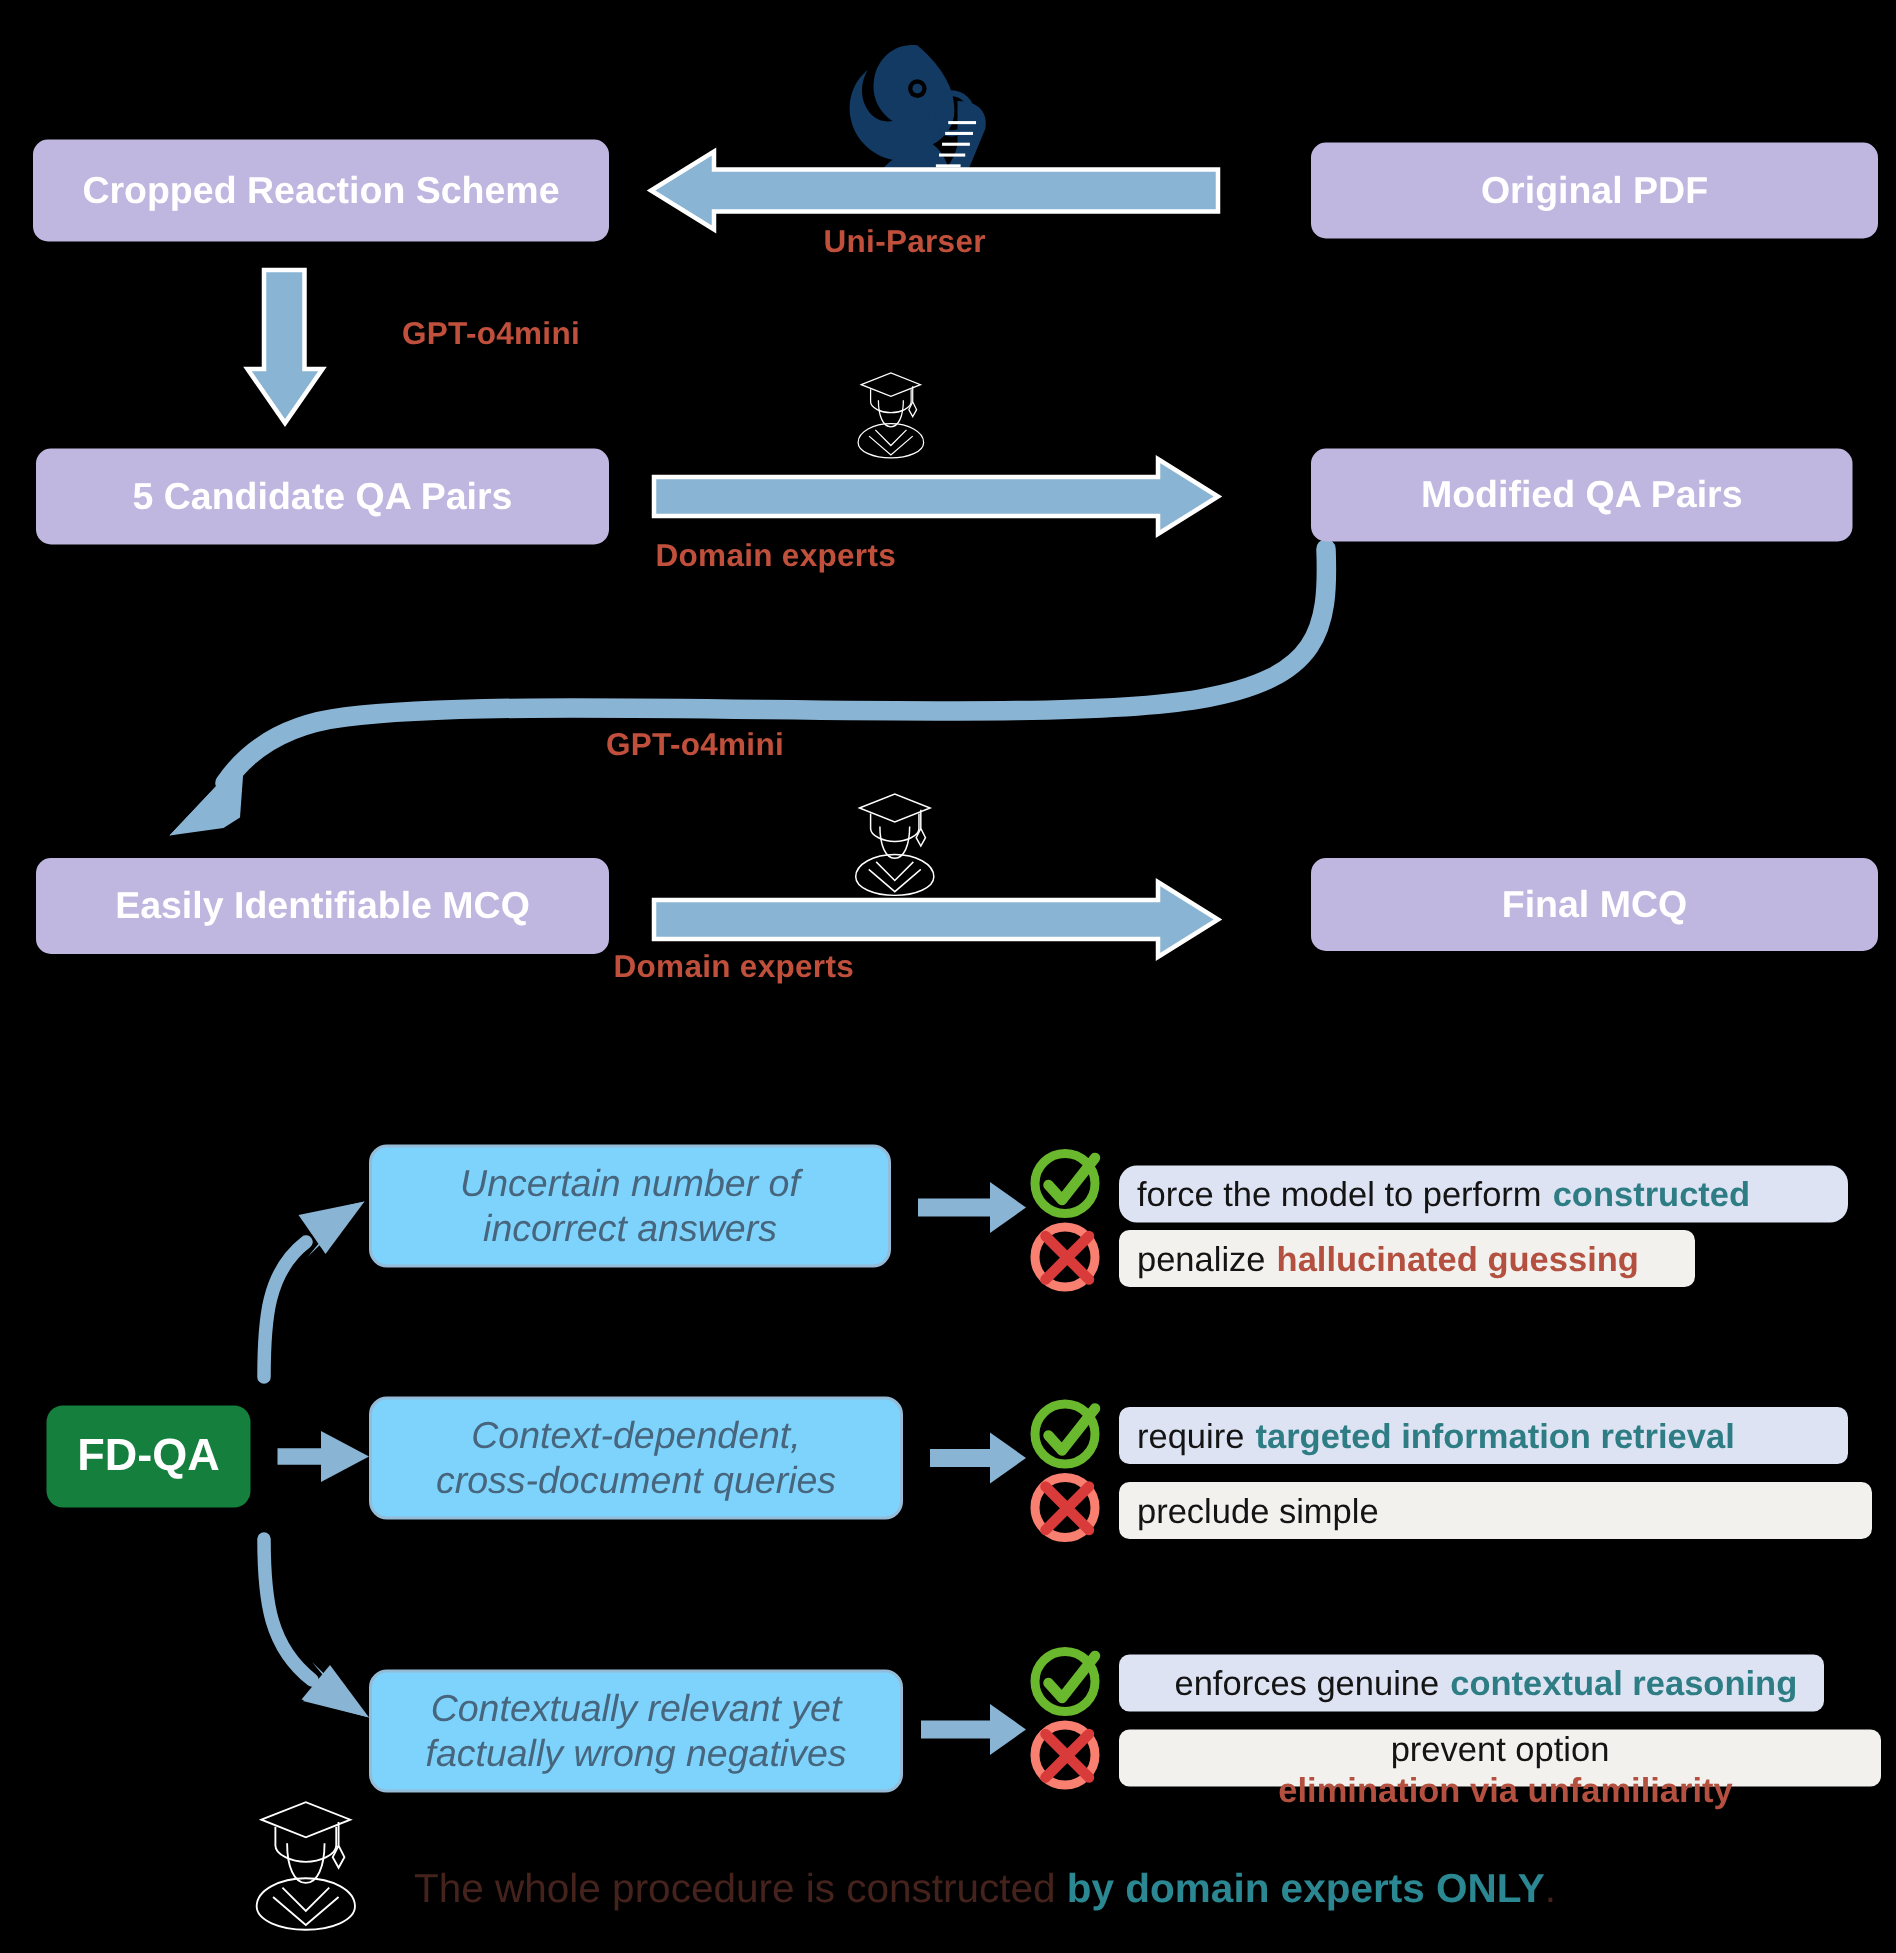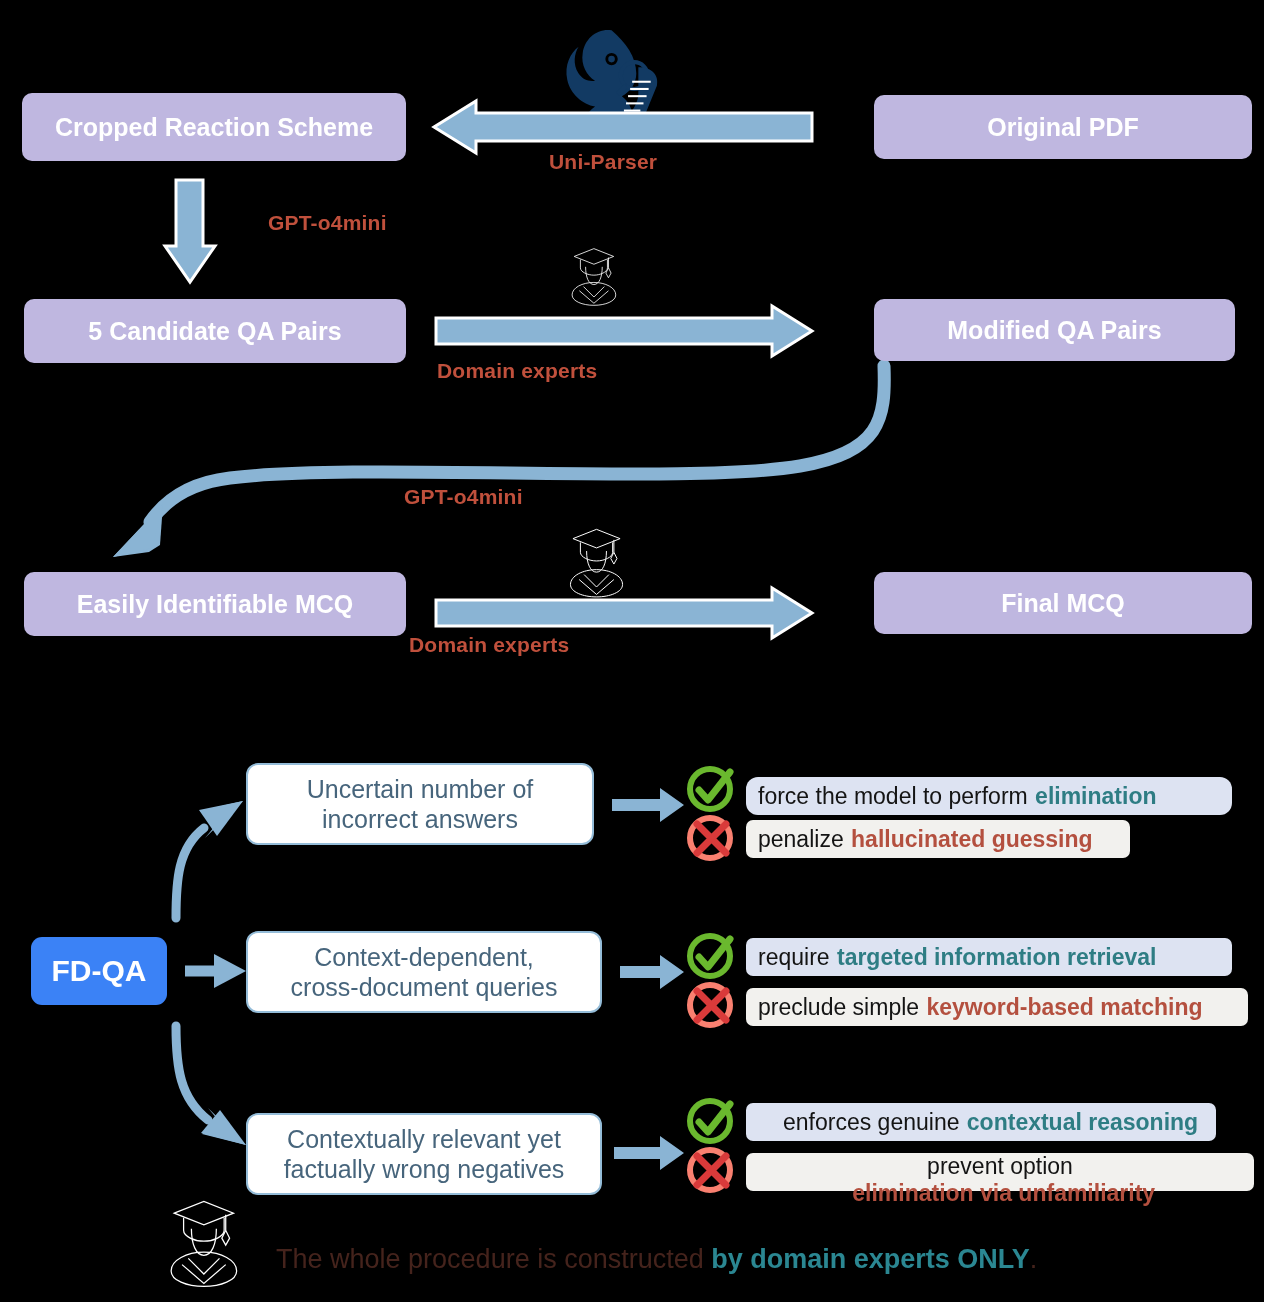--- a/index.html
+++ b/index.html
@@ -26,41 +26,42 @@
     color:#c0503c;
     font-weight:bold;
     font-size:21px;
     white-space:nowrap;
     letter-spacing:.2px;
   }
 
   
   .fdqa{
     position:absolute;
-    background:#3b82f6;
+    background:#15803d;
     border-radius:11px;
     color:#fff;
     font-weight:bold;
     font-size:30px;
     display:flex;align-items:center;justify-content:center;
   }
 
   
   .fbox{
     position:absolute;
-    background:#ffffff;
+    background:#7dd3fc;
     border:2px solid #94bcd8;
     border-radius:12px;
     color:#47657c;
     font-size:25px;
     display:flex;align-items:center;justify-content:center;
     text-align:center;
     line-height:1.2;
     padding:0 6px;
     box-sizing:border-box;
+    font-style:italic;
   }
 
   
   .hl{
     position:absolute;
     display:flex;align-items:center;
     font-size:23px;
     color:#141414;
     border-radius:7px;
     padding:0 12px;
@@ -255,34 +256,33 @@
 cross-document queries</span>
 </div>
 
 <div class="fbox" style="left:246px;top:1113px;width:356px;height:82px;">
   <span style="white-space:pre-line;">Contextually relevant yet
 factually wrong negatives</span>
 </div>
 
 <div class="hl pos" style="left:746px;top:777px;width:486px;height:38px;border-radius:12px;">
   <span>force the model to perform</span>
-  <b class="teal">elimination</b>
+  <b class="teal">constructed</b>
 </div>
 <div class="hl neg" style="left:746px;top:820px;width:384px;height:38px;">
   <span>penalize</span>
   <b class="brick">hallucinated guessing</b>
 </div>
 
 <div class="hl pos" style="left:746px;top:938px;width:486px;height:38px;">
   <span>require</span>
   <b class="teal">targeted information retrieval</b>
 </div>
 <div class="hl neg" style="left:746px;top:988px;width:502px;height:38px;">
   <span>preclude simple</span>
-  <b class="brick">keyword-based matching</b>
 </div>
 
 <div class="hl pos" style="left:746px;top:1103px;width:470px;height:38px;padding-left:37px;">
   <span>enforces genuine</span>
   <b class="teal">contextual reasoning</b>
 </div>
 <div class="hl neg" style="left:746px;top:1153px;width:508px;height:38px;flex-direction:column;">
   <span>prevent option</span>
   <b class="brick">elimination via unfamiliarity</b>
 </div>

